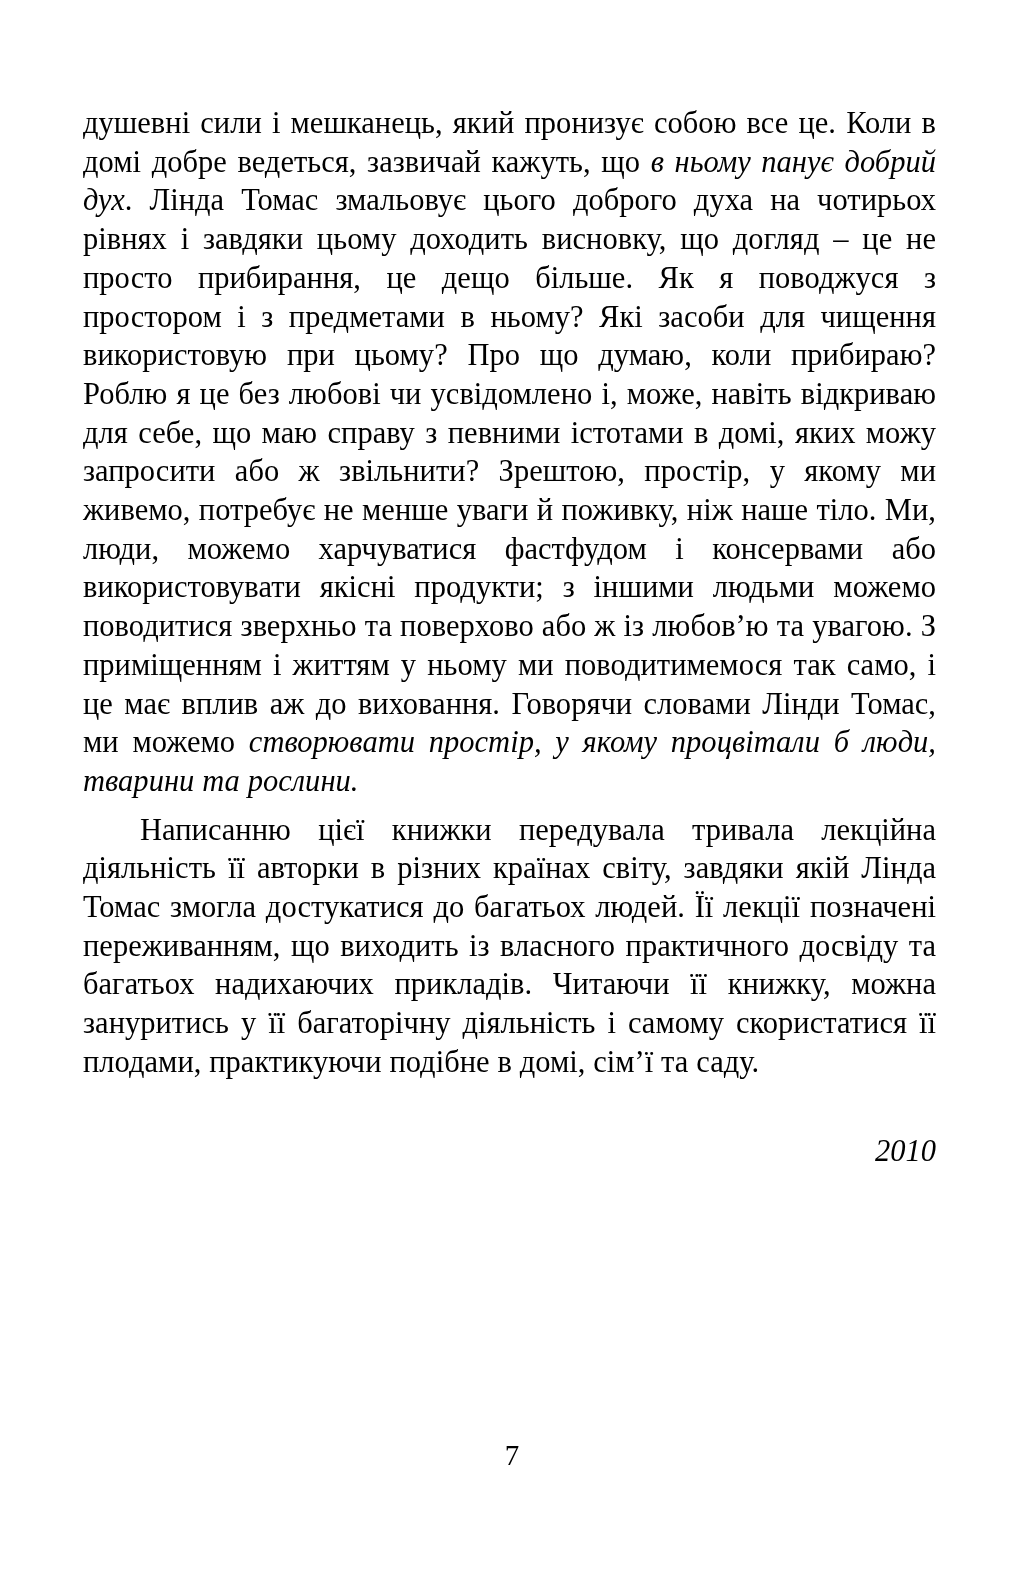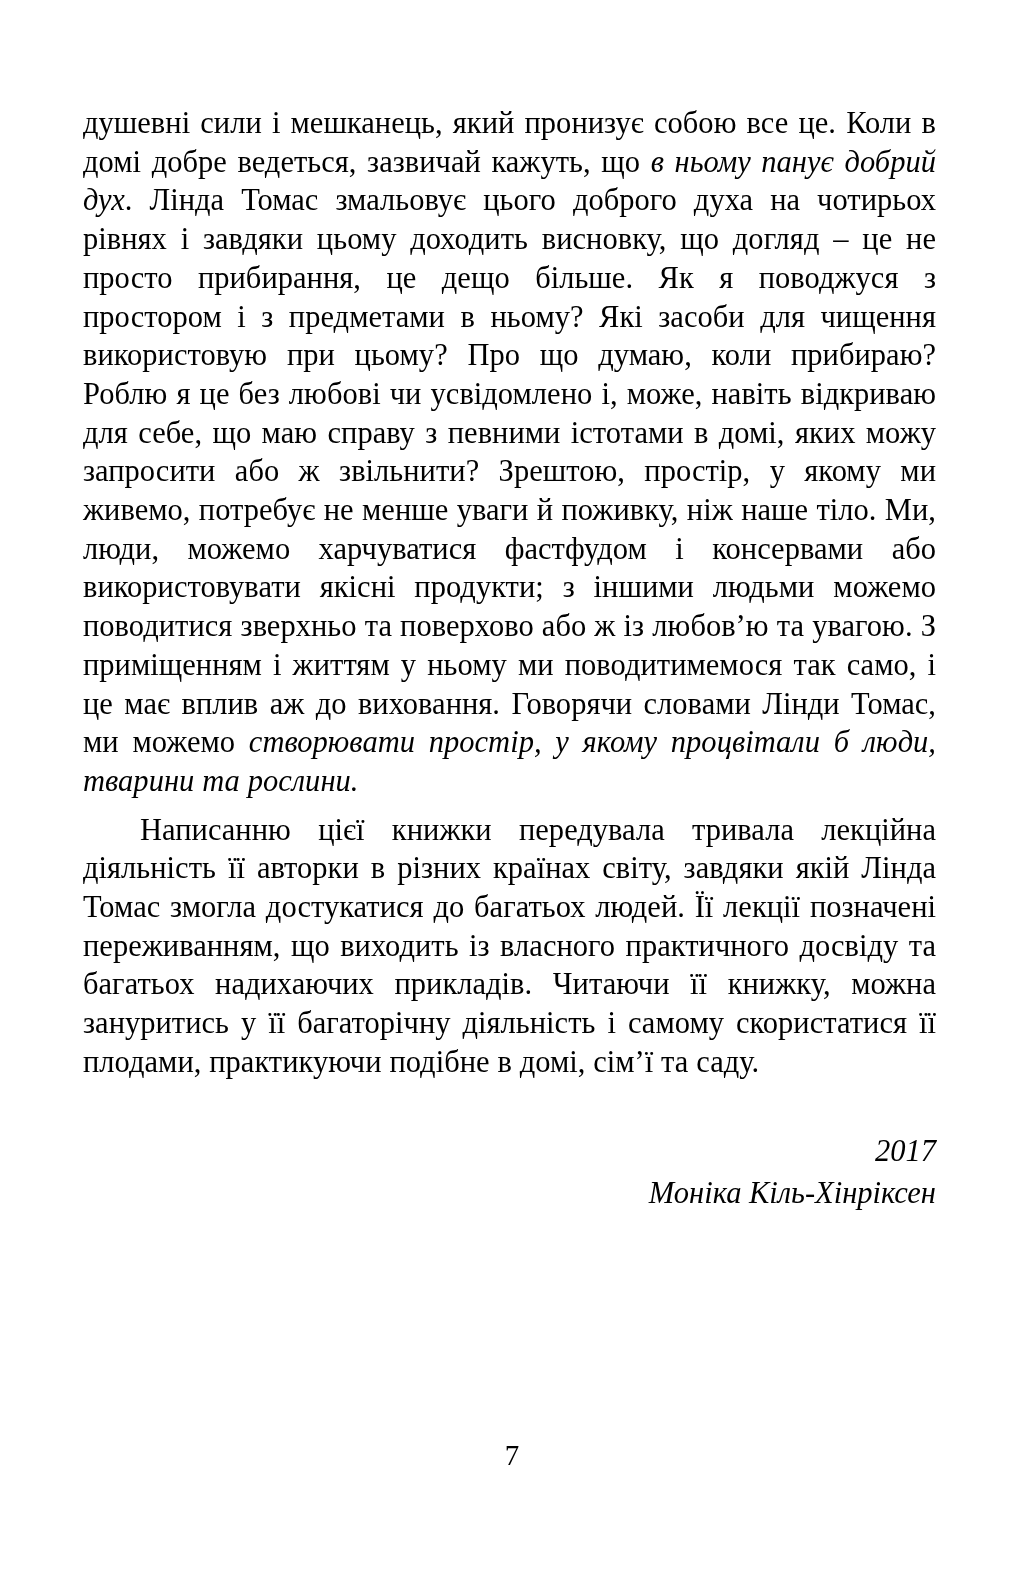--- a/index.html
+++ b/index.html
@@ -93,19 +93,18 @@
 <body>
 
 <div id="page">
 
   <div id="text-block">
     <p class="para first-para"><span>душевні сили і мешканець, який пронизує собою все це. Коли в домі добре ведеться, зазвичай кажуть, що </span><span class="em">в ньому панує добрий дух</span><span>. Лінда Томас змальовує цього доброго духа на чотирьох рівнях і завдяки цьому доходить висновку, що догляд – це не просто прибирання, це дещо більше. Як я поводжуся з простором і з предметами в ньому? Які засоби для чищення використовую при цьому? Про що думаю, коли прибираю? Роблю я це без любові чи усвідомлено і, може, навіть відкриваю для себе, що маю справу з певними істотами в домі, яких можу запросити або ж звільнити? Зрештою, простір, у якому ми живемо, потребує не менше уваги й поживку, ніж наше тіло. Ми, люди, можемо харчуватися фастфудом і консервами або використовувати якісні продукти; з іншими людьми можемо поводитися зверхньо та поверхово або ж із любов’ю та увагою. З приміщенням і життям у ньому ми поводитимемося так само, і це має вплив аж до виховання. Говорячи словами Лінди Томас, ми можемо </span><span class="em">створювати простір, у якому процвітали б люди, тварини та рослини.</span></p>
     <p class="para indented"><span>Написанню цієї книжки передувала тривала лекційна діяльність її авторки в різних країнах світу, завдяки якій Лінда Томас змогла достукатися до багатьох людей. Її лекції позначені переживанням, що виходить із власного практичного досвіду та багатьох надихаючих прикладів. Читаючи її книжку, можна зануритись у її багаторічну діяльність і самому скористатися її плодами, практикуючи подібне в домі, сім’ї та саду.</span></p>
   </div>
 
   <div id="signature">
-    <span class="sig-line">2017</span>
-    <span class="sig-line">Моніка Кіль-Хінріксен</span>
+    <span class="sig-line">2010</span>
   </div>
 
   <div id="page-number">7</div>
 
 </div>
 
 </body></html>

